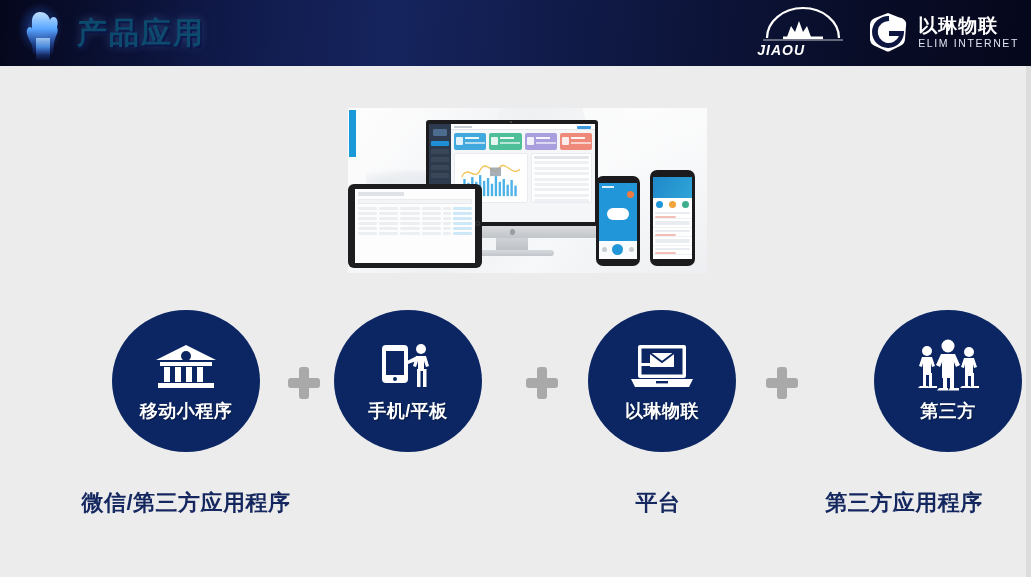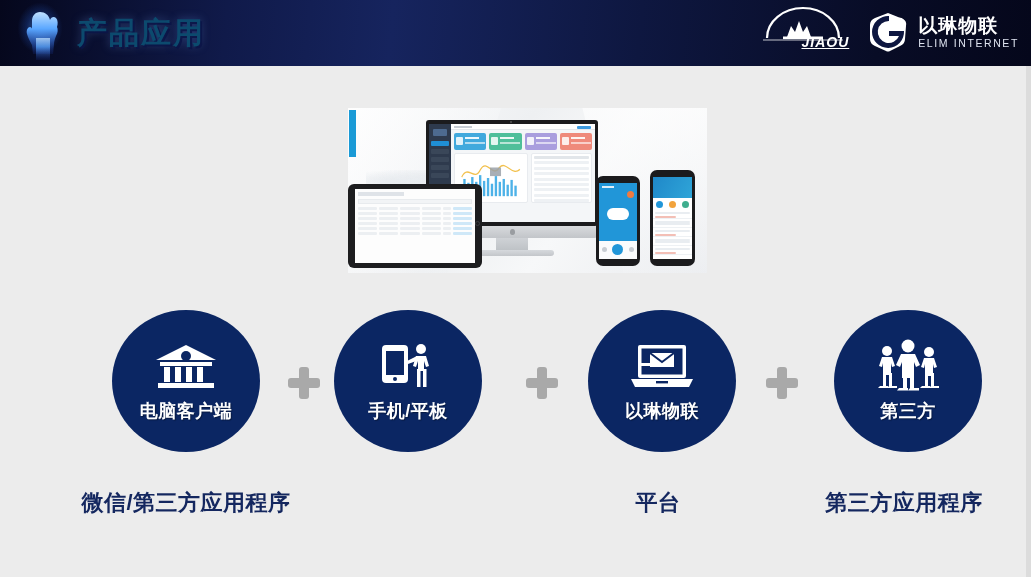--- a/index.html
+++ b/index.html
@@ -44,23 +44,23 @@
     letter-spacing:2px;
     text-shadow:2px 2px 0 rgba(10,20,70,.85), 0 0 10px rgba(120,170,255,.35);
   }
 
   .logos {
     position:absolute; right:12px; top:6px;
     display:flex; align-items:center; gap:18px;
   }
   .logo-jiaou { position:relative; width:92px; height:52px; }
   .logo-jiaou-text {
-    position:absolute; left:0; bottom:8px; width:92px;
-    text-align:right; color:#fff;
-    font-size:14px; font-weight:bold; font-style:italic; letter-spacing:1px;text-decoration:underline;
+    position:absolute; left:0; bottom:0; width:92px;
+    text-align:left; color:#fff;
+    font-size:14px; font-weight:bold; font-style:italic; letter-spacing:1px;
   }
   .logo-elim { display:flex; align-items:center; gap:9px; }
   .elim-text { display:flex; flex-direction:column; line-height:1; }
   .elim-cn { color:#fff; font-size:19px; font-weight:bold; letter-spacing:1px; }
   .elim-en { color:#dfe4f0; font-size:10.5px; letter-spacing:1.6px; margin-top:3px; }
 
   
   .device-shot {
     position:absolute; left:348px; top:108px;
     width:359px; height:165px;
@@ -155,21 +155,21 @@
   .bubble {
     position:absolute; top:0; width:148px; height:142px;
     background:#0b2663; border-radius:50%;
     display:flex; flex-direction:column; align-items:center; justify-content:center;
   }
   .bubble .ico { height:52px; display:flex; align-items:flex-end; justify-content:center; }
   .bubble .cap {
     margin-top:8px; color:#ffffff; font-size:18px; font-weight:bold; letter-spacing:.5px;
     text-shadow:1px 1px 1px rgba(0,0,0,.35);
   }
-  .b1 { left:112px; } .b2 { left:334px; } .b3 { left:588px; } .b4 { left:834px; }
+  .b1 { left:112px; } .b2 { left:334px; } .b3 { left:588px; } .b4 { left:874px; }
   .plus {
     position:absolute; top:57px; width:32px; height:32px; color:#a6a6a6;
   }
   .plus::before, .plus::after { content:""; position:absolute; background:#a9a9a9; border-radius:3px; }
   .plus::before { left:0; top:11px; width:32px; height:10px; }
   .plus::after { left:11px; top:0; width:10px; height:32px; }
   .p1x { left:288px; } .p2x { left:526px; } .p3x { left:766px; }
 
   
   .labels { position:absolute; left:0; top:488px; width:1031px; height:40px; }
@@ -427,21 +427,21 @@
           <path d="M32 2 L62 17 H2 Z"></path>
           <circle cx="32" cy="13" r="5" fill="#0b2663"></circle>
           <rect x="6" y="19" width="52" height="4"></rect>
           <rect x="10" y="24" width="6" height="15"></rect>
           <rect x="21" y="24" width="6" height="15"></rect>
           <rect x="32" y="24" width="6" height="15"></rect>
           <rect x="43" y="24" width="6" height="15"></rect>
           <rect x="4" y="40" width="56" height="5"></rect>
         </svg>
       </div>
-      <div class="cap">电脑客户端</div>
+      <div class="cap">移动小程序</div>
     </div>
 
     <div class="bubble b2">
       <div class="ico">
         <svg width="64" height="50" viewBox="0 0 64 50" fill="#ffffff">
           <rect x="6" y="4" width="26" height="38" rx="4"></rect>
           <rect x="10" y="10" width="18" height="24" fill="#0b2663"></rect>
           <circle cx="19" cy="38" r="2" fill="#0b2663"></circle>
           <circle cx="45" cy="8" r="5"></circle>
           <path d="M40 15 h10 l3 10 -3 1 -2 -6 v10 h-6 V20 l-2 6 -3 -1 z"></path>

